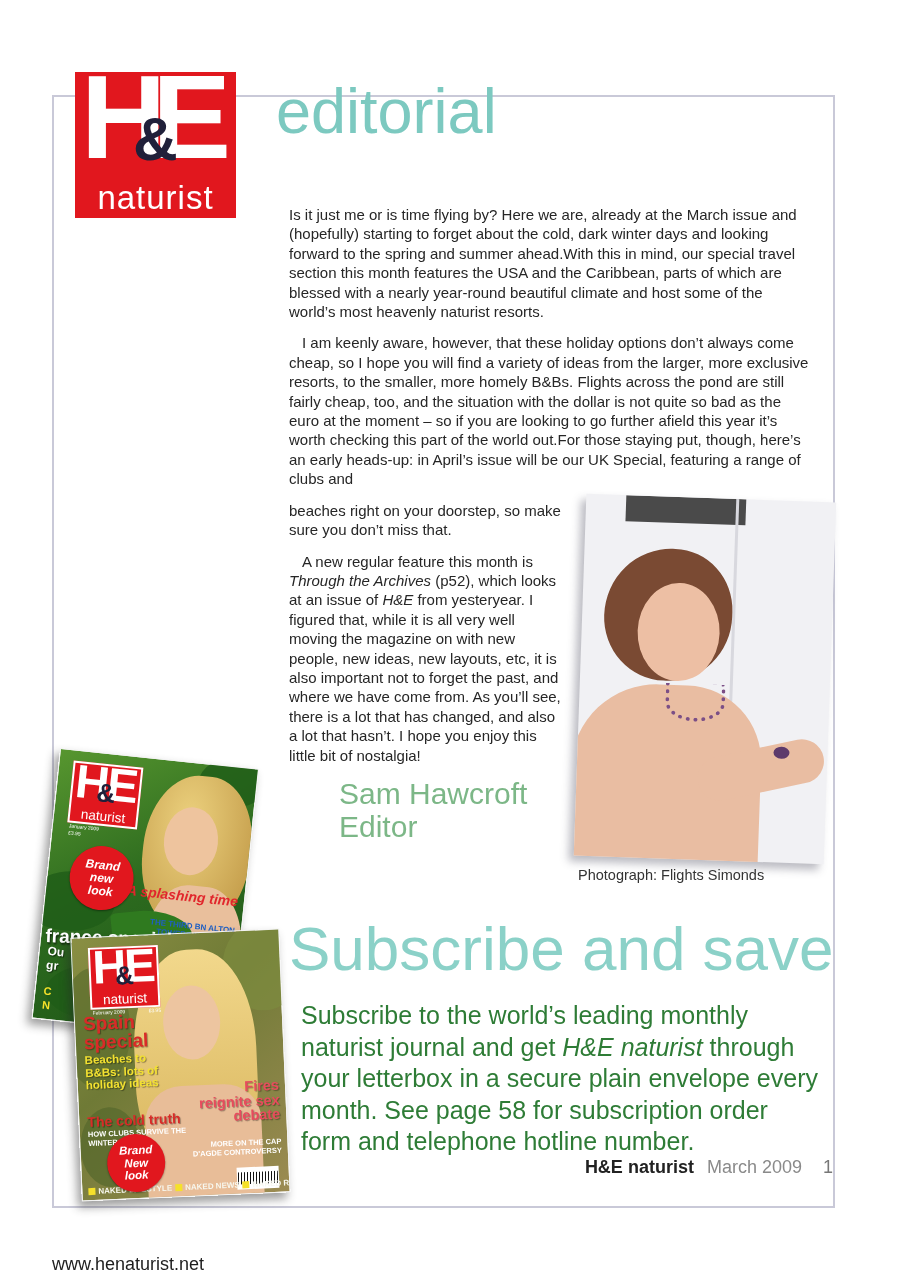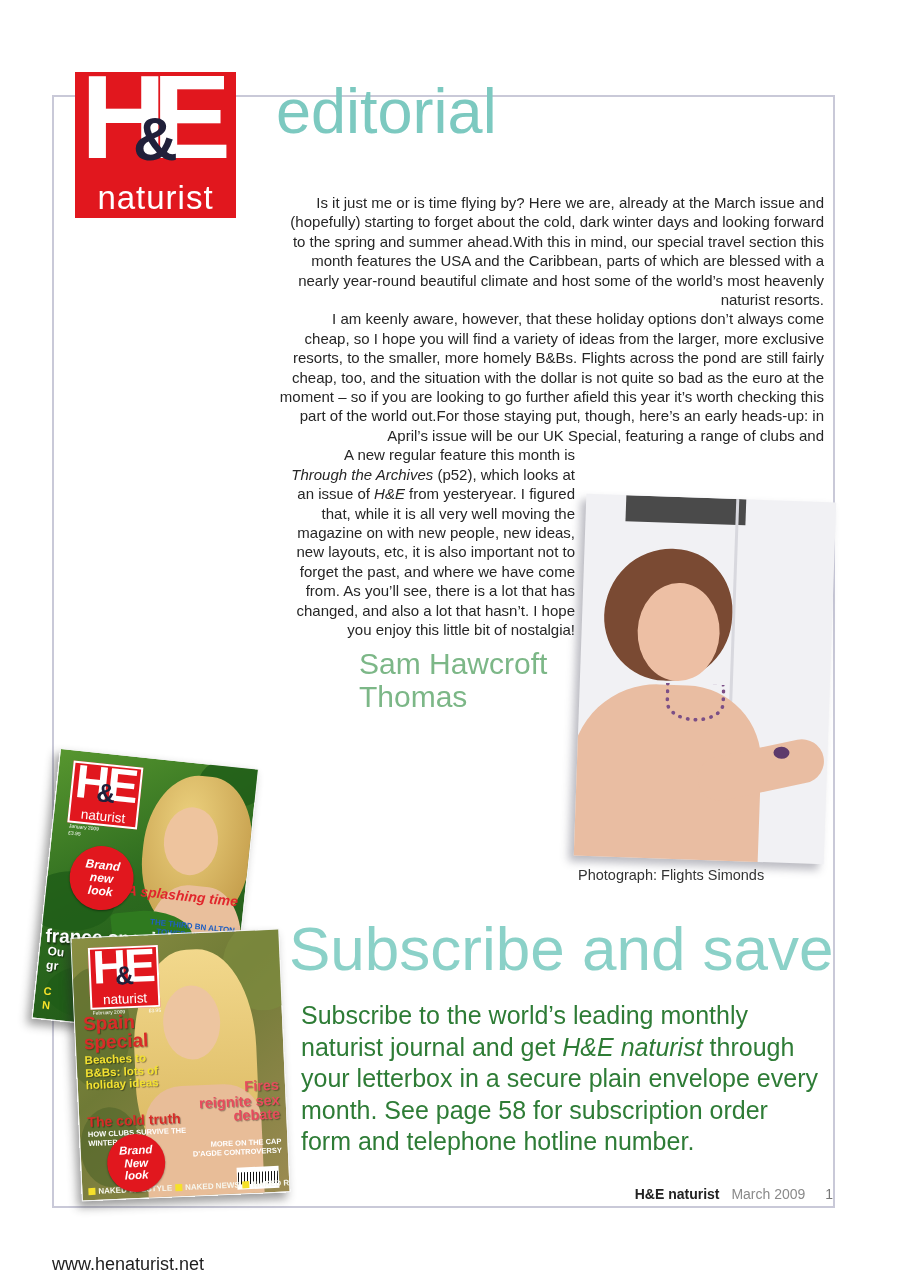--- a/index.html
+++ b/index.html
@@ -13,25 +13,25 @@
   
   .logo{position:absolute;left:75px;top:72px;width:161px;height:146px;background:#e1171e;z-index:6;}
   .logo .lh{position:absolute;left:6px;top:-14px;font-size:118px;font-weight:700;color:#fff;line-height:1;}
   .logo .le{position:absolute;right:5px;top:-14px;font-size:118px;font-weight:700;color:#fff;line-height:1;}
   .logo .lamp{position:absolute;left:58px;top:36px;font-size:62px;font-weight:700;color:#20203a;z-index:2;line-height:1;}
   .logo .lword{position:absolute;left:0;right:0;bottom:4px;text-align:center;font-size:33px;color:#fff;letter-spacing:1px;line-height:1;}
 
   
   .ed-title{position:absolute;left:276px;top:80px;font-size:63px;color:#7cc9c0;z-index:2;line-height:1;}
   .copy{position:absolute;left:277px;top:193px;width:547px;font-size:15px;line-height:19.4px;z-index:2;}
-  .copy p{margin:0;text-align:right;}
+  .copy p{margin:12px;}
   .copy p.indent{text-indent:13px;}
   .copy .narrow{width:298px;}
   .copy em{font-style:italic;}
-  .sig{margin:8px 0 0 82px;font-size:30px;line-height:33px;color:#7cb787;}
+  .sig{margin:8px 0 0 62px;font-size:30px;line-height:33px;color:#7cb787;}
 
   
   .photo{position:absolute;left:580px;top:498px;width:250px;height:362px;background:#f1f1f4;
          transform:rotate(2deg);box-shadow:-5px 6px 9px rgba(60,60,80,.35);overflow:hidden;z-index:3;}
   .photo .wall-line{position:absolute;left:150px;top:0;width:3px;height:230px;background:#d8d8de;}
   .photo .wall-dark{position:absolute;left:40px;top:0;width:120px;height:26px;background:#4a4a4a;}
   .photo .hair{position:absolute;left:22px;top:52px;width:128px;height:132px;background:#7a4a33;
                border-radius:54% 48% 52% 50%;}
   .photo .face{position:absolute;left:56px;top:86px;width:82px;height:98px;background:#edbfa4;border-radius:50%;}
   .photo .torso{position:absolute;left:-6px;top:188px;width:190px;height:190px;background:#e9bda2;
@@ -44,21 +44,21 @@
   .caption{position:absolute;left:578px;top:867px;font-size:14.5px;color:#333;z-index:3;}
 
   
   .sub-title{position:absolute;left:289px;top:918px;font-size:62px;color:#8bd1c8;line-height:1;z-index:1;text-align:right;}
   .sub-body{position:absolute;left:301px;top:1000px;width:522px;font-size:25px;line-height:31.5px;
             color:#2e7c36;z-index:1;}
   .sub-body em{font-style:italic;}
 
   
   .footer-left{position:absolute;left:52px;top:1254px;font-size:18px;color:#1e1e1e;z-index:2;}
-  .footer-right{position:absolute;right:72px;top:1186px;font-size:14px;z-index:2;}
+  .footer-right{position:absolute;right:72px;top:1157px;font-size:18px;z-index:2;}
   .footer-right .brand{font-weight:700;color:#222;}
   .footer-right .issue{color:#8a8a8a;margin-left:8px;}
   .footer-right .pnum{color:#777;margin-left:16px;}
 
   
   .cover{position:absolute;overflow:hidden;box-shadow:-4px 6px 10px rgba(40,40,40,.45);
          border:1px solid #f2f2f2;z-index:5;}
   .cover1{left:60px;top:748px;width:198px;height:270px;transform:rotate(6deg);transform-origin:top left;
           background:linear-gradient(150deg,#57962f 0%,#2d6b1f 45%,#1c5316 100%);}
   .cover2{left:76px;top:933px;width:207px;height:262px;transform:rotate(-2.5deg);
@@ -133,24 +133,25 @@
     <span class="lamp">&amp;</span>
     <span class="lword">naturist</span>
   </div>
 
   <div class="ed-title">editorial</div>
 
   <div class="copy">
     <p><span>Is it just me or is time flying by? Here we are, already at the March issue and (hopefully) starting to forget about the cold, dark winter days and looking forward to the spring and summer ahead.With this in mind, our special travel section this month features the USA and the Caribbean, parts of which are blessed with a nearly year-round beautiful climate and host some of the world’s most heavenly naturist resorts.</span></p>
     <p class="indent"><span>I am keenly aware, however, that these holiday options don’t always come cheap, so I hope you will find a variety of ideas from the larger, more exclusive resorts, to the smaller, more homely B&amp;Bs. Flights across the pond are still fairly cheap, too, and the situation with the dollar is not quite so bad as the euro at the moment – so if you are looking to go further afield this year it’s worth checking this part of the world out.For those staying put, though, here’s an early heads-up: in April’s issue will be our UK Special, featuring a range of clubs and</span></p>
     <div class="narrow">
+      <p><span>beaches right on your doorstep, so make sure you don’t miss that.</span></p>
       <p class="indent"><span>A new regular feature this month is </span><em>Through the Archives</em><span> (p52), which looks at an issue of </span><em>H&amp;E</em><span> from yesteryear. I figured that, while it is all very well moving the magazine on with new people, new ideas, new layouts, etc, it is also important not to forget the past, and where we have come from. As you’ll see, there is a lot that has changed, and also a lot that hasn’t. I hope you enjoy this little bit of nostalgia!</span></p>
       <div class="sig">
         <div>Sam Hawcroft</div>
-        <div>Thomas</div>
+        <div>Editor</div>
       </div>
     </div>
   </div>
 
   <div class="photo">
     <div class="wall-dark"></div>
     <div class="wall-line"></div>
     <div class="torso"></div>
     <div class="arm"></div>
     <div class="hair"></div>

